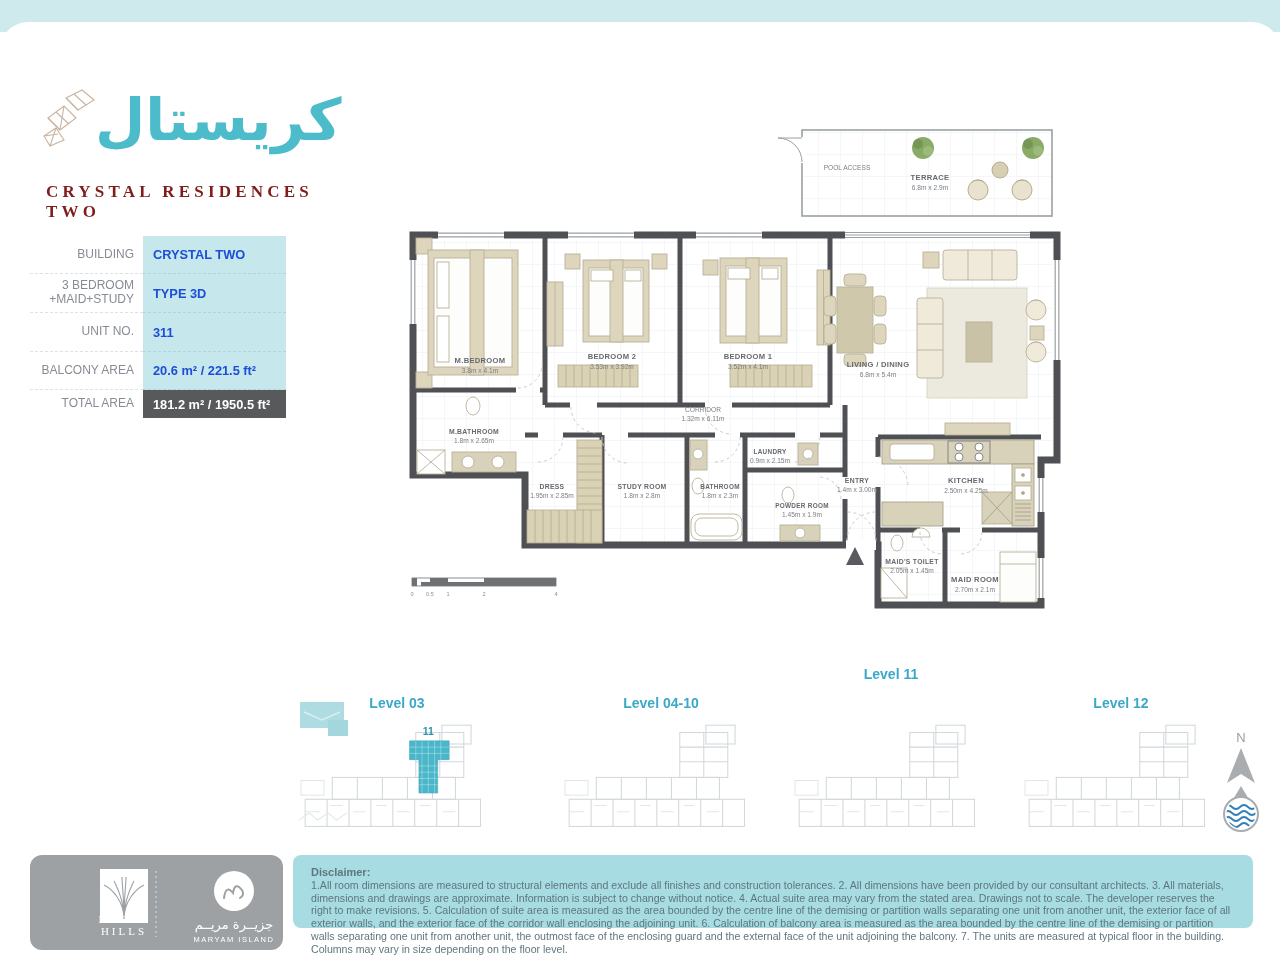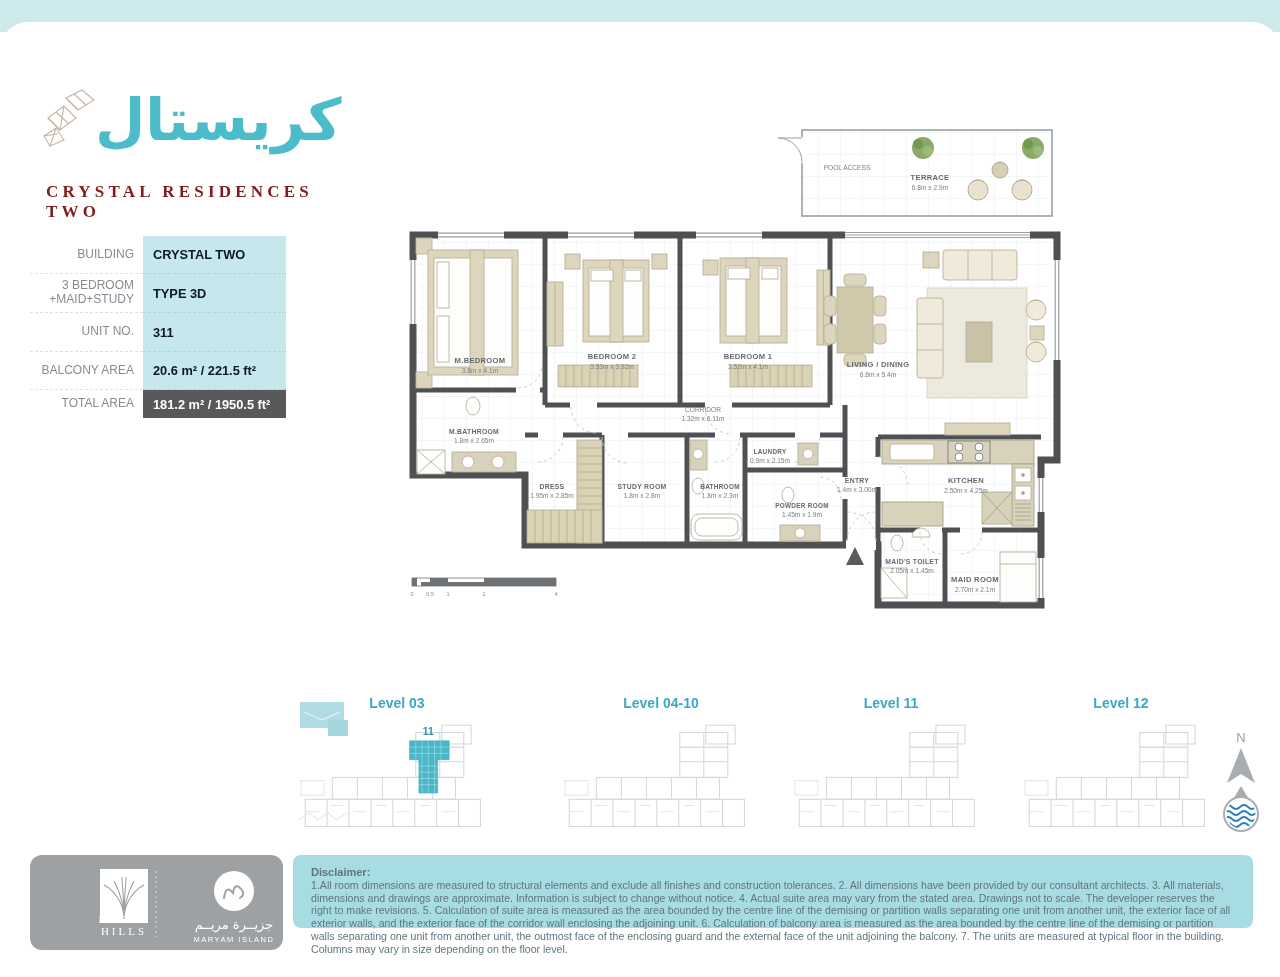--- a/index.html
+++ b/index.html
@@ -16,21 +16,21 @@
   .brand-tagline{left:46px;top:182px;width:280px;font-size:17px;font-weight:bold;
     letter-spacing:4.2px;color:#7f1d1d;font-family:Liberation Serif, serif;}
 
   
   .itable{left:30px;top:236px;width:256px;}
   .irow{display:flex;}
   .ilabel{width:104px;text-align:right;padding-right:9px;font-size:12px;color:#878c93;
     display:flex;align-items:center;justify-content:flex-end;white-space:pre-line;
     border-bottom:1px dashed #dfe2e5;line-height:1.15;}
   .ivalue{width:133px;background:#c6e7eb;padding-left:10px;font-size:12.8px;font-weight:bold;
-    color:#0f172a;display:flex;align-items:center;border-bottom:1px dashed #aed6db;}
+    color:#1d4ed8;display:flex;align-items:center;border-bottom:1px dashed #aed6db;}
   .irow:last-child .ilabel,.irow:last-child .ivalue{border-bottom:none;}
   .h38{height:38px}.h37{height:37px}.h28{height:28px}
   .ivalue.dark{background:#58595b;color:#fff;}
 
   
   .rn{font:700 7.6px "Liberation Sans",sans-serif;fill:#66696d;text-anchor:middle;letter-spacing:.3px}
   .rd{font:6.6px "Liberation Sans",sans-serif;fill:#7b7e82;text-anchor:middle}
   .tick{font:5.6px "Liberation Sans",sans-serif;fill:#8b8f93;text-anchor:middle}
 
   
@@ -374,21 +374,21 @@
   <polygon points="112,20 150,20 150,38 139,38 139,70 121,70 121,38 112,38" fill="#49b7c9" stroke="#3da5ba" stroke-width="0.5"></polygon>
   <path d="M112,26H150 M112,32H150 M121,44H139 M121,50H139 M121,56H139 M121,62H139 M118,20V38 M124,20V70 M130,20V70 M136,20V70 M142,20V38" stroke="rgba(255,255,255,0.5)" stroke-width="0.6" fill="none"></path>
   <text class="unit-num" x="130" y="14">11</text>
 </svg>
 
 <div class="abs lvl-label" style="left:556px;top:695px">Level 04-10</div>
 <svg class="abs" style="left:556px;top:720px" width="210" height="120" viewBox="0 0 200 115">
     <use href="#miniplan"></use>
   </svg>
 
-<div class="abs lvl-label" style="left:786px;top:695px">Level 11</div>
+<div class="abs lvl-label" style="left:786px;top:666px">Level 11</div>
 <svg class="abs" style="left:786px;top:720px" width="210" height="120" viewBox="0 0 200 115">
     <use href="#miniplan"></use>
   </svg>
 
 <div class="abs lvl-label" style="left:1016px;top:695px">Level 12</div>
 <svg class="abs" style="left:1016px;top:720px" width="210" height="120" viewBox="0 0 200 115">
     <use href="#miniplan"></use>
   </svg>
 
 <svg class="abs" style="left:1214px;top:728px" width="54" height="110">

